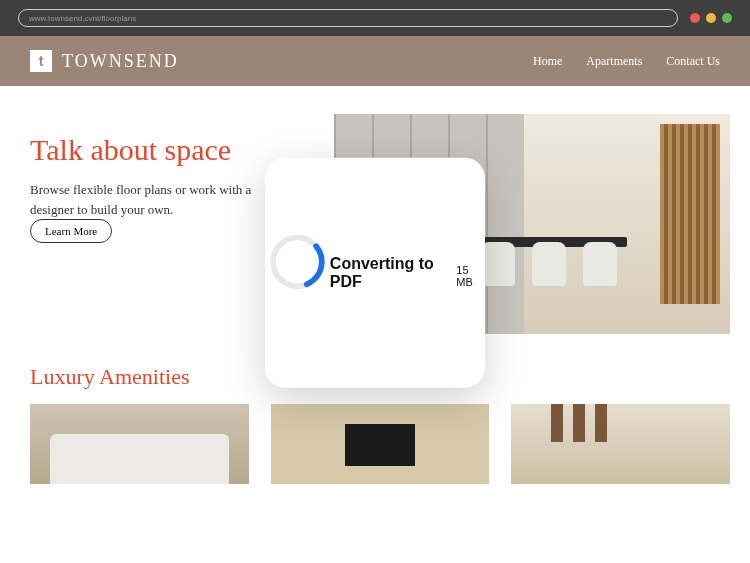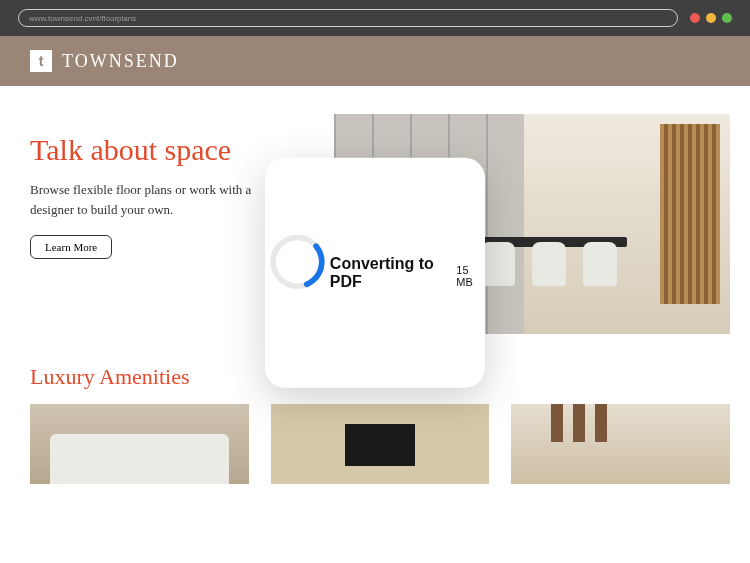--- a/index.html
+++ b/index.html
@@ -95,26 +95,26 @@
   color: #e24a2c;
   font-size: 30px;
   line-height: 1.2;
   margin-bottom: 12px;
   white-space: nowrap;
 }
 .hero-sub {
   color: #333;
   font-size: 13px;
   line-height: 1.5;
-  margin-bottom: 16px;
+  margin-bottom: 0;
   max-width: 260px;
 }
 .learn-btn {
   border: 1px solid #333;
-  border-radius: 6px;
+  border-radius: 12px;
   padding: 5px 14px;
   font-size: 11px;
   background: transparent;
   cursor: pointer;
   font-family: inherit;
 }
 .hero-img {
   flex: 1;
   height: 220px;
   background: #d6d0c8;
@@ -262,20 +262,25 @@
     <div class="dot dot-red"></div>
     <div class="dot dot-yellow"></div>
     <div class="dot dot-green"></div>
   </div>
 </div>
 
 <div class="nav-bar">
   <div class="brand">
     <div class="brand-icon">t</div>
     <div class="brand-name">TOWNSEND</div>
+  </div>
+  <div class="nav-links">
+    <span>Home</span>
+    <span>Apartments</span>
+    <span>Contact Us</span>
   </div>
 </div>
 
 <div class="content">
   <div class="hero">
     <div class="hero-text">
       <div class="hero-title">
         <div>Talk about space</div>
       </div>
       <div class="hero-sub">Browse flexible floor plans or work with a designer to build your own.</div>

